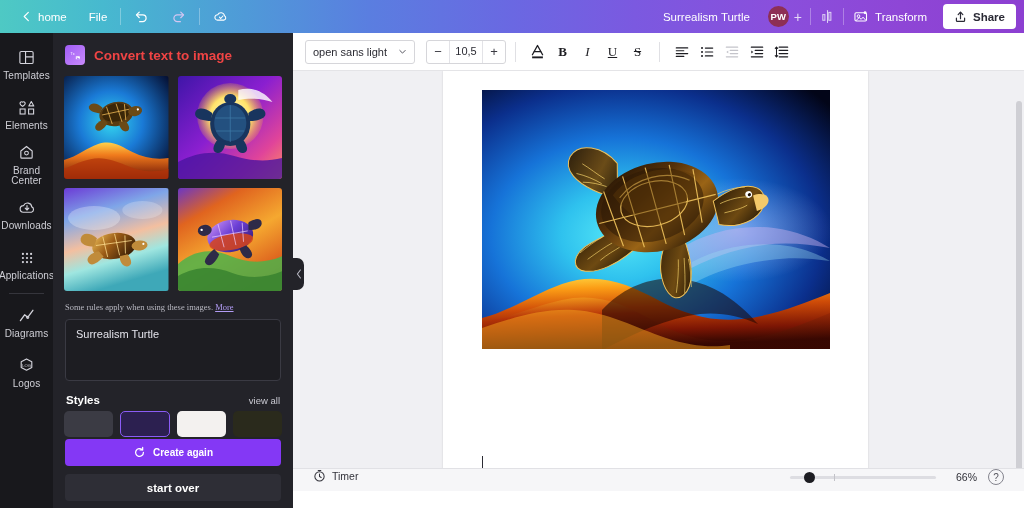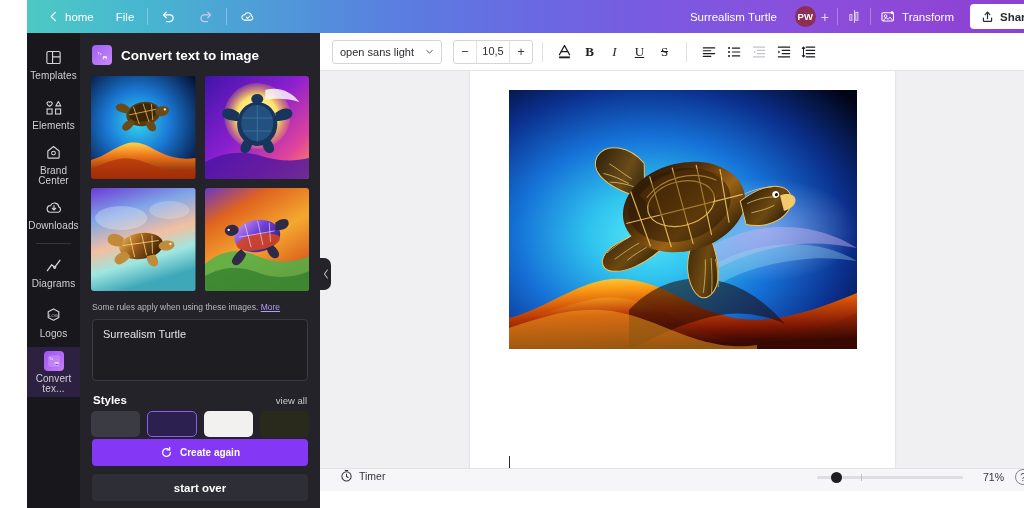--- a/index.html
+++ b/index.html
@@ -2,21 +2,21 @@
 <html><head>
 <meta charset="utf-8">
 <style>
   * { box-sizing: border-box; margin: 0; padding: 0; }
   html, body {
     width: 1024px; height: 508px;
     overflow: hidden;
     font-family: "Liberation Sans", sans-serif;
     background: #ffffff;
   }
-  #app { position: relative; width: 896px; height: 508px; margin-left: 27px; }
+  #app { position: relative; width: 896px; height: 508px; }
 
   
   .topbar {
     position: absolute; left: 0; top: 0; width: 1024px; height: 33px;
     background: linear-gradient(90deg, #4ec9c4 0%, #47b9cf 10%, #4f9ad8 24%, #5a7ee0 36%, #6a68e2 50%, #7b59e0 62%, #8a4fdc 76%, #8e46d6 88%, #8c3fd1 100%);
     display: flex; align-items: center;
     color: #ffffff;
   }
   .tb-left { display: flex; align-items: center; height: 100%; padding-left: 10px; gap: 0; }
   .tb-btn {
@@ -84,28 +84,28 @@
   }
   .panel-header {
     display: flex; align-items: center; gap: 9px;
     padding: 12px 12px 9px 12px;
   }
   .panel-badge {
     width: 20px; height: 20px; border-radius: 4px;
     background: linear-gradient(135deg,#a05cf5,#c98bfb);
     display: flex; align-items: center; justify-content: center;
   }
-  .panel-title { font-size: 13.5px; font-weight: bold; color: #ffffff; }
+  .panel-title { font-size: 13.5px; font-weight: bold; color: #ef4444; }
   .thumb-grid {
     display: grid; grid-template-columns: 1fr 1fr; gap: 9px;
     padding: 2px 11px 0 11px;
   }
   .thumb { width: 100%; height: 103px; border-radius: 3px; cursor: pointer; position: relative; overflow: hidden; }
   .rules {
-    font-size: 8.5px; color: #b7b7c0; padding: 11px 12px 6px 12px;
+    font-size: 8.5px; color: #b7b7c0; padding: 11px 12px 6px 12px; font-family: Liberation Serif, serif;
   }
   .rules a { color: #b29cf5; text-decoration: underline; cursor: pointer; }
   .prompt-box {
     margin: 1px 12px 0 12px; height: 62px;
     background: #1d1d22; border: 1px solid #3a3a43; border-radius: 4px;
     padding: 8px 10px; font-size: 11px; color: #e2e2ea; cursor: text;
   }
   .styles-row {
     display: flex; align-items: baseline; justify-content: space-between;
     padding: 13px 13px 5px 13px;
@@ -327,20 +327,38 @@
       <span class="rail-ico-box">
         <svg width="18" height="18" viewBox="0 0 18 18">
             <path d="M5.3 13.2a3.3 3.3 0 0 1 .3-6.6 4.3 4.3 0 0 1 8.2 1.3 2.8 2.8 0 0 1-.4 5.3z" fill="none" stroke="#d4d4dc" stroke-width="1.15" stroke-linejoin="round"></path>
             <path d="M9 6.6v4.2M7.2 9.2 9 11l1.8-1.8" fill="none" stroke="#d4d4dc" stroke-width="1.15" stroke-linecap="round" stroke-linejoin="round"></path>
           </svg>
       </span>
       <span class="rail-label">Downloads</span>
     </div>
 
 
+    <div class="rail-item">
+      <span class="rail-ico-box">
+        <svg width="16" height="16" viewBox="0 0 18 18">
+            <g fill="#d4d4dc">
+              <circle cx="4.4" cy="4.4" r="1.25"></circle>
+              <circle cx="9" cy="4.4" r="1.25"></circle>
+              <circle cx="13.6" cy="4.4" r="1.25"></circle>
+              <circle cx="4.4" cy="9" r="1.25"></circle>
+              <circle cx="9" cy="9" r="1.25"></circle>
+              <circle cx="13.6" cy="9" r="1.25"></circle>
+              <circle cx="4.4" cy="13.6" r="1.25"></circle>
+              <circle cx="9" cy="13.6" r="1.25"></circle>
+              <circle cx="13.6" cy="13.6" r="1.25"></circle>
+            </g>
+          </svg>
+      </span>
+      <span class="rail-label">Applications</span>
+    </div>
 
     <div class="rail-div"></div>
 
     <div class="rail-item">
       <span class="rail-ico-box">
         <svg width="18" height="18" viewBox="0 0 18 18">
             <path d="M2.4 13.6 6.6 7.8l3.1 2.5 5.2-7" fill="none" stroke="#d4d4dc" stroke-width="1.3" stroke-linecap="round" stroke-linejoin="round"></path>
             <circle cx="9.7" cy="10.3" r="1.1" fill="none" stroke="#d4d4dc" stroke-width="1.05"></circle>
           </svg>
       </span>
@@ -350,32 +368,20 @@
     <div class="rail-item">
       <span class="rail-ico-box">
         <svg width="17" height="17" viewBox="0 0 18 18">
             <path d="M9 2 14.6 5v6L9 14 3.4 11V5z" fill="none" stroke="#d4d4dc" stroke-width="1.2" stroke-linejoin="round"></path>
             <text x="9" y="10.6" font-size="4.4" fill="#d4d4dc" text-anchor="middle" font-family="Liberation Sans, sans-serif">LOG</text>
           </svg>
       </span>
       <span class="rail-label">Logos</span>
     </div>
 
-    <div class="rail-item active">
-      <span class="rail-ico-box">
-        <svg width="14" height="14" viewBox="0 0 16 16">
-            <rect x="1.3" y="1.3" width="13.4" height="13.4" rx="2" fill="#ffffff" opacity="0.18"></rect>
-            <text x="4.6" y="7.2" font-size="4.2" fill="#ffffff" text-anchor="middle" font-family="Liberation Sans, sans-serif">Tx</text>
-            <path d="M8.8 9.4h4.2v3.4H8.8z" fill="#ffffff" opacity="0.85"></path>
-            <circle cx="10.2" cy="10.6" r=".55" fill="#7a3ad6"></circle>
-            <path d="M9 12.6l1.5-1.6 1.1 1 .8-.8 1 1.4z" fill="#7a3ad6"></path>
-          </svg>
-      </span>
-      <span class="rail-label">Convert tex...</span>
-    </div>
   </div>
 
   <div class="panel">
     <div class="panel-header">
       <span class="panel-badge">
         <svg width="13" height="13" viewBox="0 0 16 16">
             <text x="4.4" y="7.4" font-size="4.4" fill="#ffffff" text-anchor="middle" font-family="Liberation Sans, sans-serif">Tx</text>
             <rect x="8.4" y="9" width="5" height="4" rx=".6" fill="#ffffff"></rect>
             <circle cx="9.9" cy="10.3" r=".6" fill="#a05cf5"></circle>
             <path d="M8.7 12.8l1.5-1.7 1.1 1 .9-.9 1.1 1.6z" fill="#a05cf5"></path>
@@ -740,18 +746,18 @@
           </svg>
       </span>
       <span>Timer</span>
     </div>
     <div class="zoom-ctrl">
       <div class="slider">
         <div class="slider-track"></div>
         <div class="slider-tick"></div>
         <div class="slider-thumb"></div>
       </div>
-      <div class="zoom-pct">71%</div>
+      <div class="zoom-pct">66%</div>
       <div class="help-ico">?</div>
     </div>
   </div>
 
 </div>
 
 </body></html>

